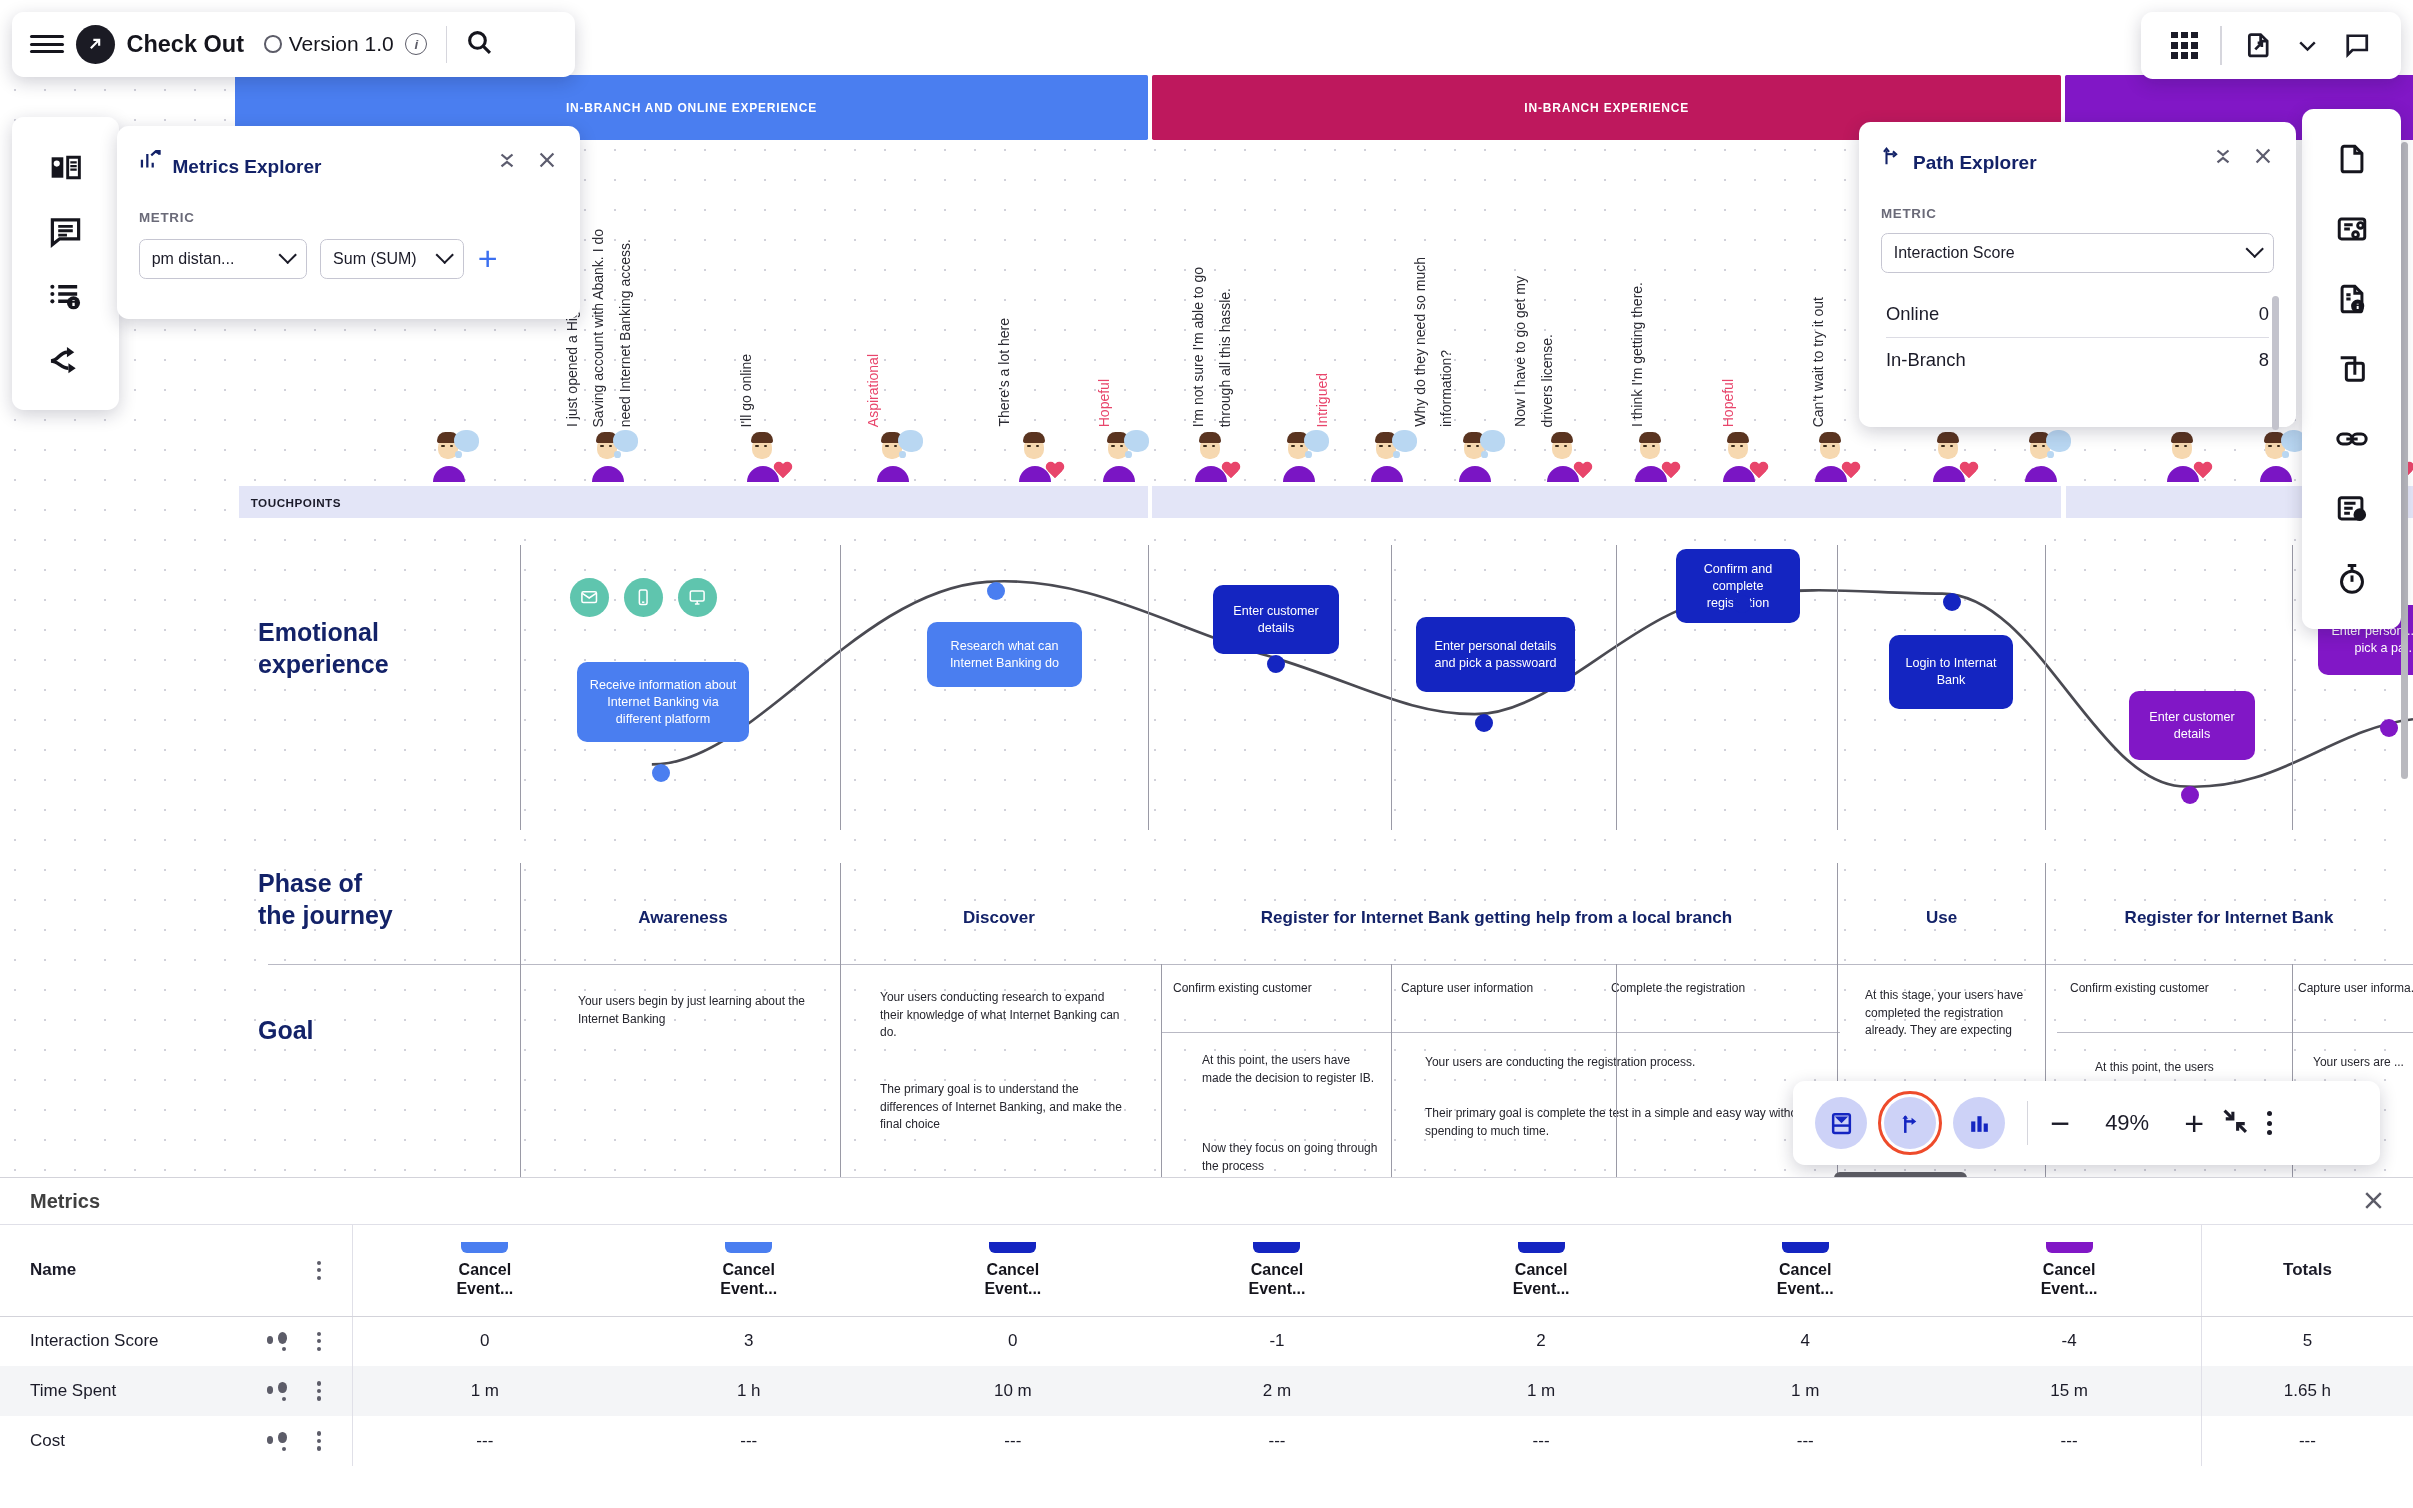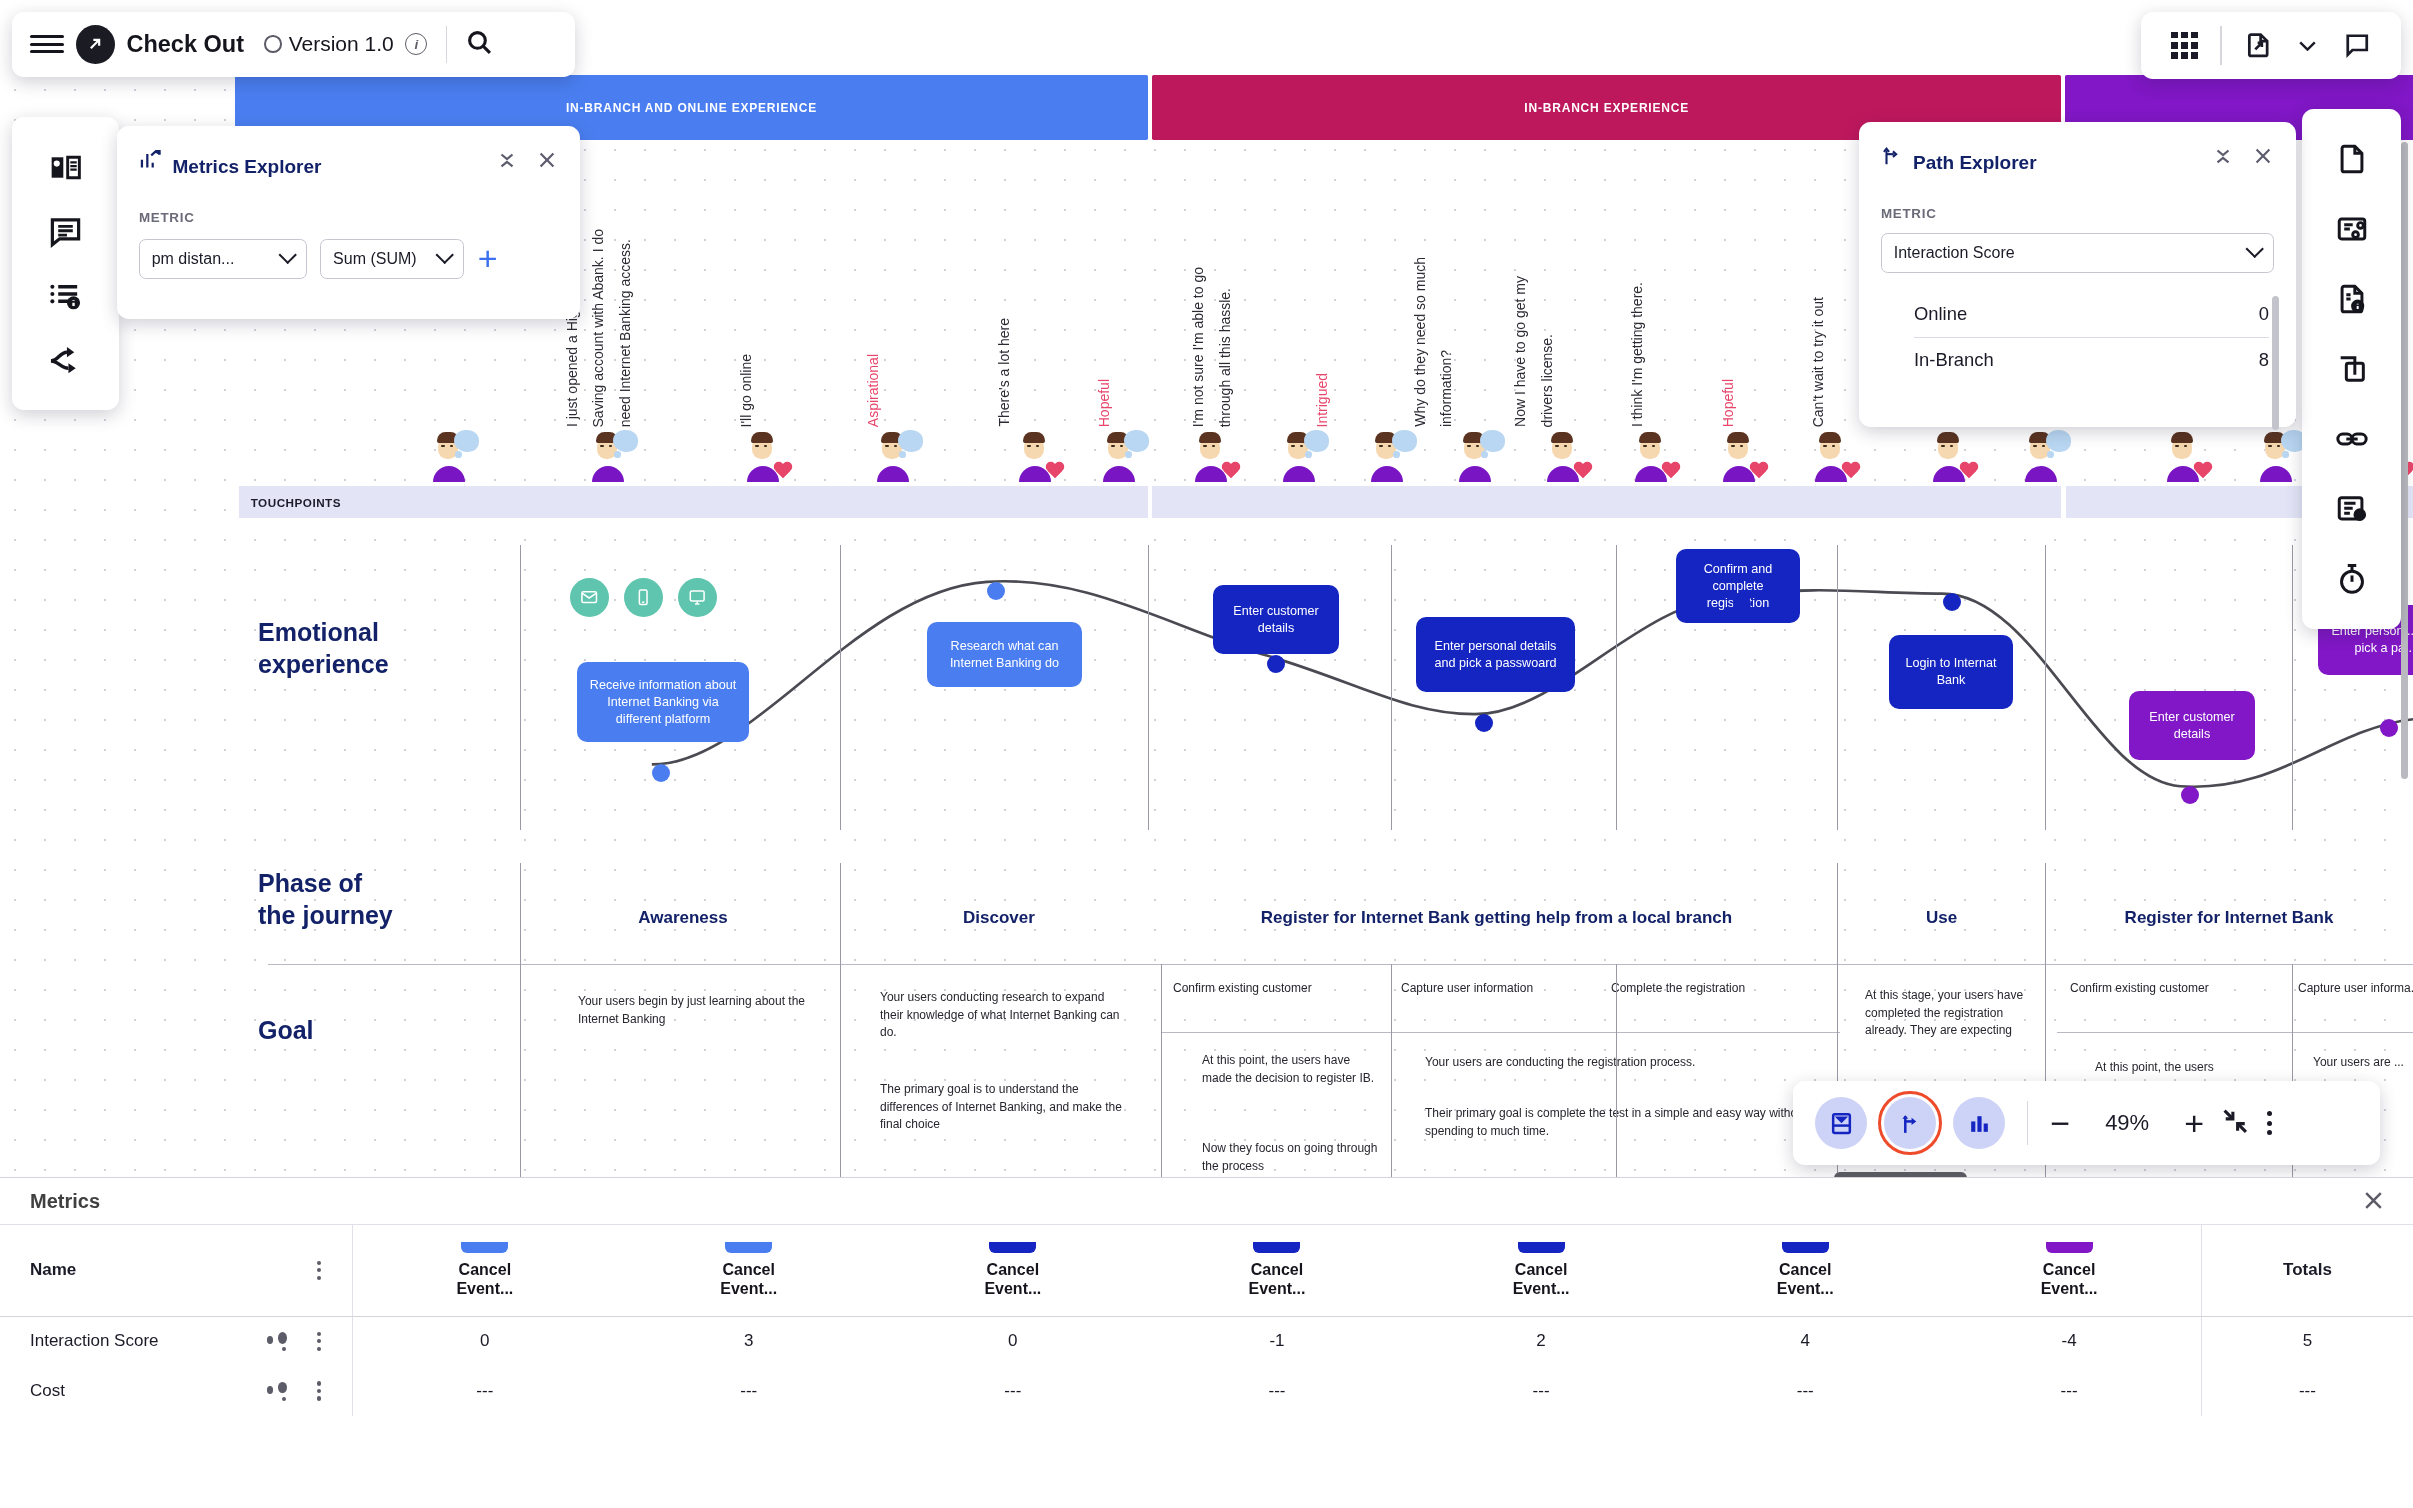--- a/index.html
+++ b/index.html
@@ -149,21 +149,21 @@
          justify-content:space-between;padding:0 11.7px;font-size:16px;color:#1b1b28;background:#fff;}
   .sel .cv{ width:13.4px;height:13.4px;border-right:2px solid #1b1b28;border-bottom:2px solid #1b1b28;
             transform:rotate(45deg) translate(-2.5px,-2.5px);}
   #sel-metric{width:168px;}
   #sel-agg{width:144px;}
   #add-metric{font-size:34px;color:#3b6ff0;line-height:25px;cursor:pointer;font-weight:300;}
 
   
   #path-explorer { position:absolute; left:1859px; top:122px; width:437px; height:305px;
                    padding:18.4px 22px; z-index:50; }
-  #pe-list { margin-top:18.4px; position:relative;margin-left:28px; }
+  #pe-list { margin-top:18.4px; position:relative; }
   .pe-row { display:flex;justify-content:space-between;align-items:center;
             font-size:18.4px;color:#1b1b28;padding:11.7px 5px; }
   .pe-sep { height:0.8px;background:#dcdce4;margin:0 5px; }
   #pe-scroll { position:absolute;right:-5px;top:5px;width:7.5px;height:134px;background:#c3c3cc;
                border-radius:5px; }
   #sel-pe { width:100%;margin-top:11.7px; }
 
   
   #zoombar { position:absolute; left:1793px; top:1081px; width:587px; height:84px;
              display:flex;align-items:center;padding:0 22px;gap:17px;z-index:55; }
@@ -921,20 +921,47 @@
           </td>
           <td class="col-data">0</td>
           <td class="col-data">3</td>
           <td class="col-data">0</td>
           <td class="col-data">-1</td>
           <td class="col-data">2</td>
           <td class="col-data">4</td>
           <td class="col-data">-4</td>
           <td class="col-tot">5</td>
         </tr>
+        <tr class="alt">
+          <td class="col-name">
+            <div class="namecell">
+              <span>Time Spent</span>
+              <span style="display:flex;align-items:center;gap:22px;">
+                <span class="foot-ic">
+                  <b></b>
+                  <b></b>
+                  <b></b>
+                </span>
+                <span class="kebab">
+                  <i></i>
+                  <i></i>
+                  <i></i>
+                </span>
+              </span>
+            </div>
+          </td>
+          <td class="col-data">1 m</td>
+          <td class="col-data">1 h</td>
+          <td class="col-data">10 m</td>
+          <td class="col-data">2 m</td>
+          <td class="col-data">1 m</td>
+          <td class="col-data">1 m</td>
+          <td class="col-data">15 m</td>
+          <td class="col-tot">1.65 h</td>
+        </tr>
         <tr>
           <td class="col-name">
             <div class="namecell">
               <span>Cost</span>
               <span style="display:flex;align-items:center;gap:22px;">
                 <span class="foot-ic">
                   <b></b>
                   <b></b>
                   <b></b>
                 </span>

